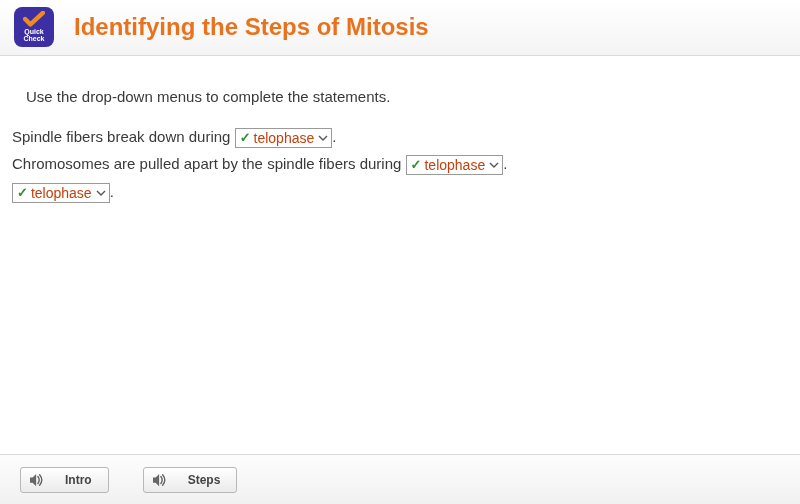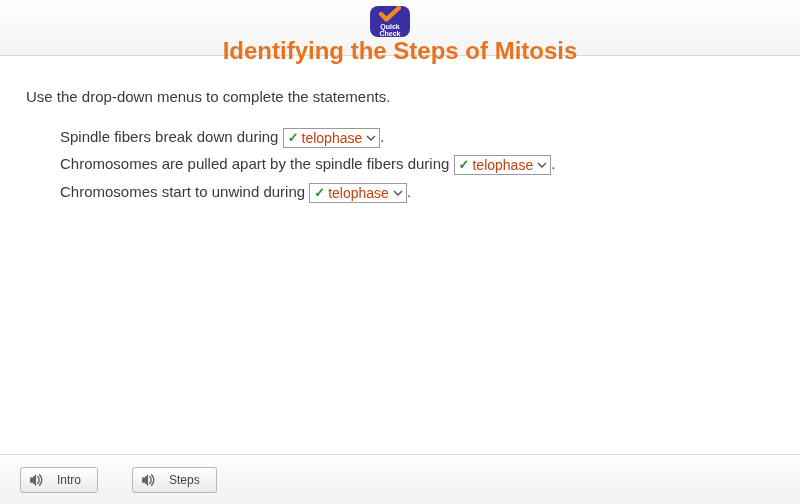--- a/index.html
+++ b/index.html
@@ -10,21 +10,20 @@
     background: #ffffff;
     color: #333;
   }
   .header {
     display: flex;
     align-items: center;
     padding: 6px 14px 8px 14px;
     background: linear-gradient(#ffffff, #f4f4f4);
     border-bottom: 1px solid #d9d9d9;
     height: 56px;
-    flex-direction: column;
   }
   .qc-badge {
     width: 40px; height: 40px;
     background: #3b2fa3;
     border-radius: 8px;
     display: flex;
     flex-direction: column;
     align-items: center;
     justify-content: center;
     color: #fff;
@@ -45,21 +44,21 @@
     font-weight: bold;
     color: #e8731f;
   }
   .content {
     padding: 14px 12px;
     font-size: 15px;
     color: #3a3a3a;
     line-height: 1.7;
   }
   .content p { margin: 14px; }
-  .stmt { margin-top: 2px; margin-left: 48px; }
+  .stmt { margin-top: 2px; }
   .dd {
     display: inline-flex;
     align-items: center;
     border: 1px solid #9a9a9a;
     background: #ffffff;
     height: 20px;
     padding: 0 3px 0 4px;
     vertical-align: middle;
     cursor: pointer;
     color: #2f8f2f;
@@ -92,24 +91,24 @@
   }
   .btn {
     display: inline-flex;
     align-items: center;
     height: 26px;
     padding: 0 16px 0 8px;
     border: 1px solid #b8b8b8;
     border-radius: 3px;
     background: linear-gradient(#ffffff, #eaeaea);
     font-size: 12px;
-    font-weight: normal;
+    font-weight: bold;
     color: #444;
     cursor: pointer;
-    gap: 12px;
+    gap: 20px;
   }
   .btn svg { display:block; }
   .page {
     position: relative;
     width: 800px;
     height: 504px;
     overflow: hidden;
   }
 </style>
 </head>
@@ -151,21 +150,21 @@
         <span class="dd-val">telophase</span>
         <span class="chev">
           <svg width="10" height="10" viewBox="0 0 10 10">
               <path d="M1 3 L5 7 L9 3" stroke="#555" stroke-width="1.4" fill="none"></path>
             </svg>
         </span>
       </span><span>.</span>
     </div>
 
     <div class="stmt">
-      <span>Chromosomes start to unwind during </span><span class="dd">
+      <span class="dd">
         <span class="check">✓</span>
         <span class="dd-val">telophase</span>
         <span class="chev">
           <svg width="10" height="10" viewBox="0 0 10 10">
               <path d="M1 3 L5 7 L9 3" stroke="#555" stroke-width="1.4" fill="none"></path>
             </svg>
         </span>
       </span><span>.</span>
     </div>
   </div>

